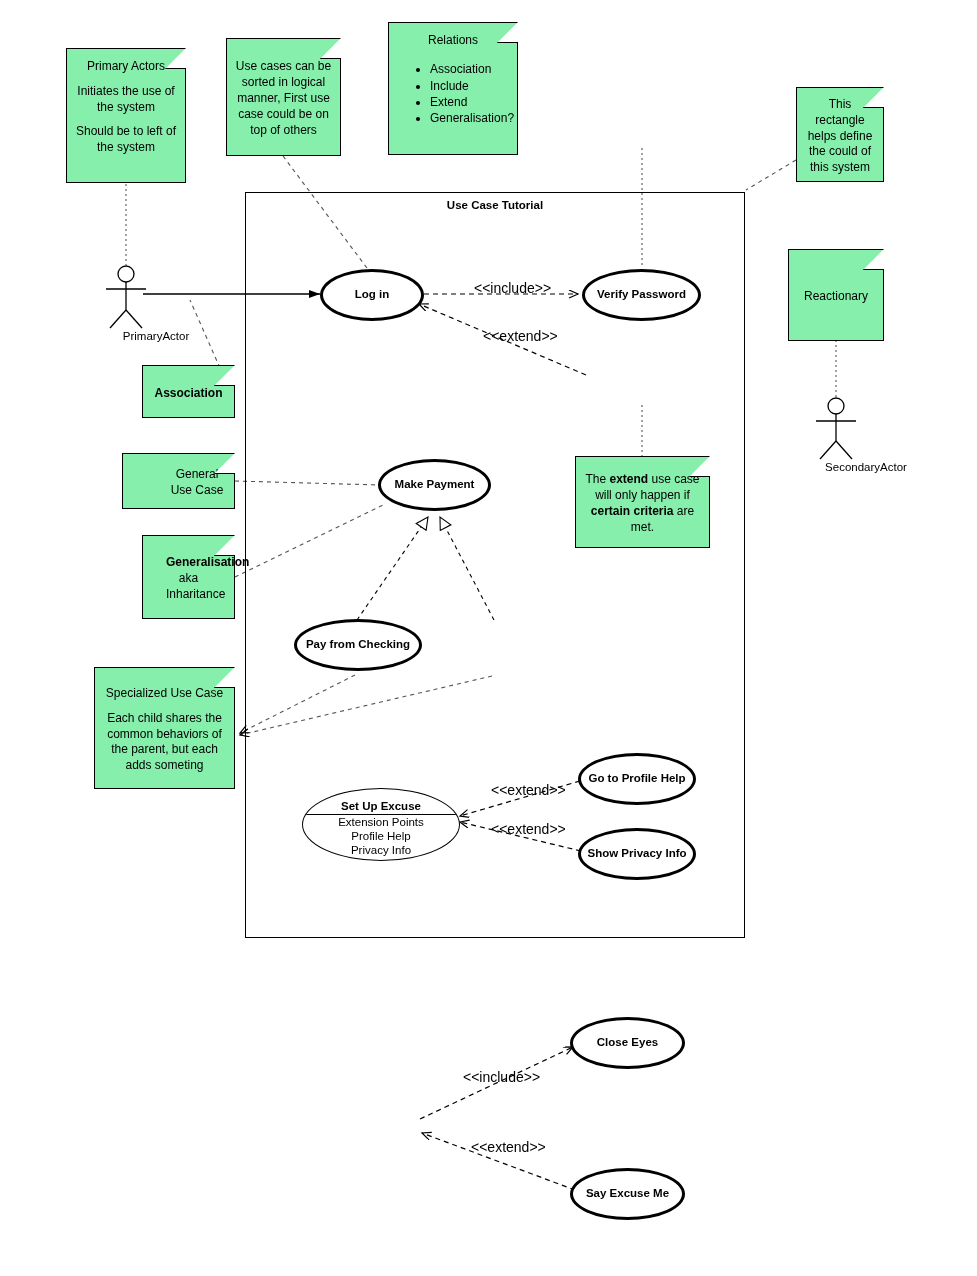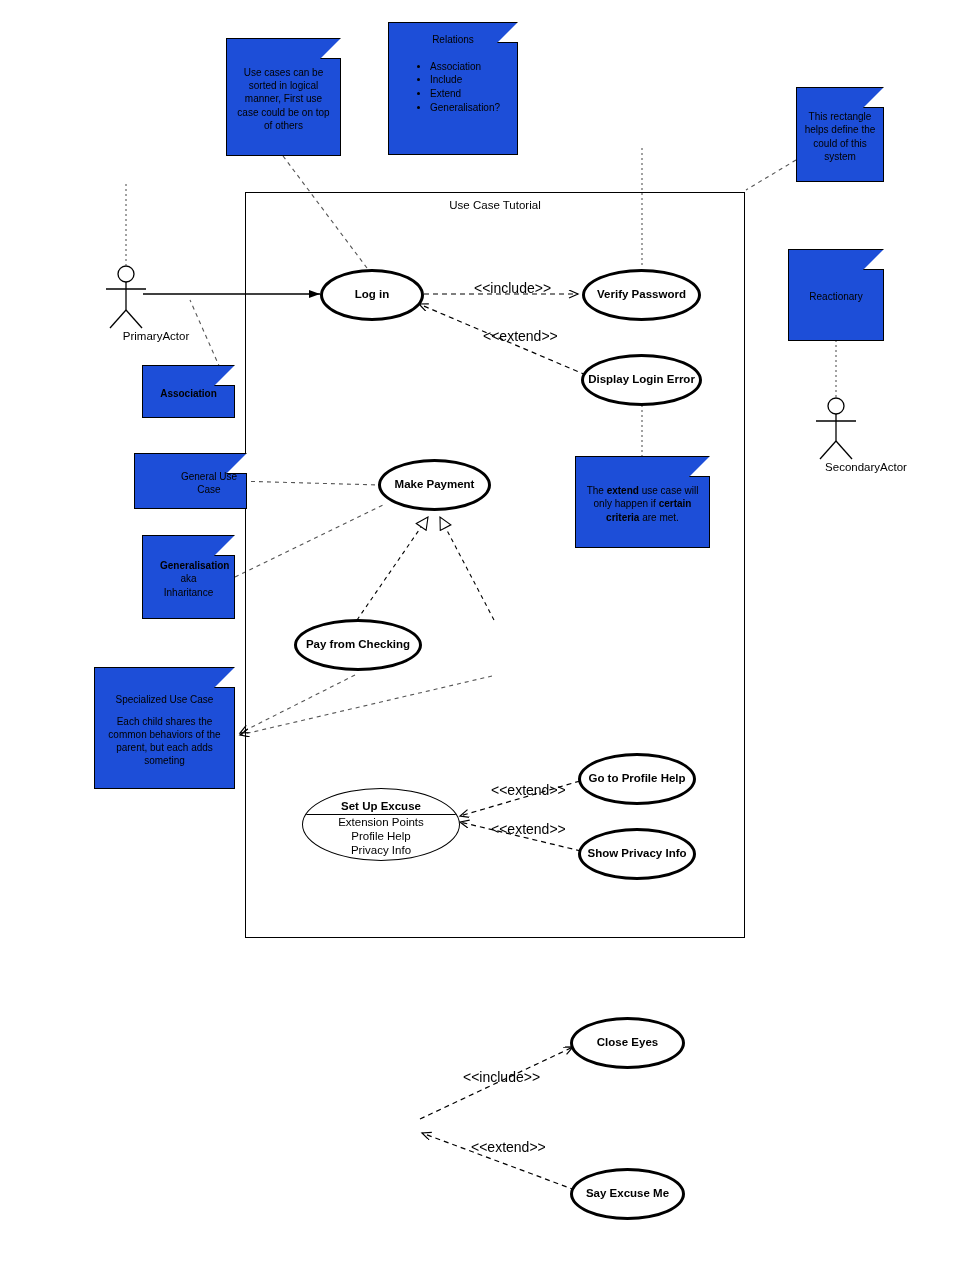--- a/index.html
+++ b/index.html
@@ -23,23 +23,23 @@
     left: 0;
     top: 0;
     width: 977px;
     height: 1276px;
     pointer-events: none;
   }
   
   .note {
     position: absolute;
     box-sizing: border-box;
-    background: #1d4ed8;
+    background: #86efac;
     border: 1.2px solid #000000;
-    font-size: 10px;
+    font-size: 12px;
     line-height: 1.32;
     text-align: center;
     color: #000000;
     display: flex;
     flex-direction: column;
     justify-content: flex-start;
     padding: 10px 7px 6px 7px;
   }
   .note .fold {
     position: absolute;
@@ -72,21 +72,21 @@
     border: 1.4px solid #000000;
     background: transparent;
   }
   .boundary-title {
     position: absolute;
     top: 6px;
     left: 0;
     right: 0;
     text-align: center;
     font-size: 11.5px;
-    font-weight: normal;
+    font-weight: bold;
   }
 
   
   .uc {
     position: absolute;
     box-sizing: border-box;
     border: 3.1px solid #000000;
     border-radius: 50%;
     background: #ffffff;
     display: flex;
@@ -209,20 +209,26 @@
       <line x1="816" y1="421" x2="856" y2="421"></line>
       <line x1="836" y1="441" x2="820" y2="459"></line>
       <line x1="836" y1="441" x2="852" y2="459"></line>
     </g>
   </svg>
 
   <div class="boundary" style="left:245px; top:192px; width:500px; height:746px;">
     <div class="boundary-title">Use Case Tutorial</div>
   </div>
 
+  <div class="note" style="left:66px; top:48px; width:120px; height:135px;">
+    <div class="fold"></div>
+    <p>Primary Actors</p>
+    <p>Initiates the use of the system</p>
+    <p>Should be to left of the system</p>
+  </div>
 
   <div class="note" style="left:226px; top:38px; width:115px; height:118px; justify-content:center;">
     <div class="fold"></div>
     <p>Use cases can be sorted in logical manner, First use case could be on top of others</p>
   </div>
 
   <div class="note" style="left:388px; top:22px; width:130px; height:133px; text-align:left;">
     <div class="fold"></div>
     <p style="text-align:center;">Relations</p>
     <ul>
@@ -242,28 +248,28 @@
   <div class="note" style="left:788px; top:249px; width:96px; height:92px; justify-content:center;">
     <div class="fold"></div>
     <p>Reactionary</p>
   </div>
 
   <div class="note" style="left:142px; top:365px; width:93px; height:53px; justify-content:center;">
     <div class="fold"></div>
     <p class="b">Association</p>
   </div>
 
-  <div class="note" style="left:134px; top:453px; width:113px; height:56px; justify-content:center;padding-left:44px;">
+  <div class="note" style="left:122px; top:453px; width:113px; height:56px; justify-content:center;padding-left:44px;">
     <div class="fold"></div>
     <p>General Use Case</p>
   </div>
 
   <div class="note" style="left:142px; top:535px; width:93px; height:84px; justify-content:center;">
     <div class="fold"></div>
-    <p style="margin:10px;"><span class="b">Generalisation</span><br><span>aka Inharitance</span></p>
+    <p style="margin:16px;"><span class="b">Generalisation</span><br><span>aka Inharitance</span></p>
   </div>
 
   <div class="note" style="left:575px; top:456px; width:135px; height:92px; justify-content:center;">
     <div class="fold"></div>
     <p style="margin:0;"><span>The </span><span class="b">extend</span><span> use case will only happen if </span><span class="b">certain criteria</span><span> are met.</span></p>
   </div>
 
   <div class="note" style="left:94px; top:667px; width:141px; height:122px; justify-content:center;">
     <div class="fold"></div>
     <p>Specialized Use Case</p>
@@ -271,23 +277,20 @@
   </div>
 
   <div class="uc" style="left:320px; top:269px; width:104px; height:52px;">
     <span>Log in</span>
   </div>
 
   <div class="uc" style="left:582px; top:269px; width:119px; height:52px;">
     <span>Verify Password</span>
   </div>
 
-  <div class="uc" style="left:581px; top:354px; width:121px; height:52px;">
-    <span>Display Login Error</span>
-  </div>
 
   <div class="uc" style="left:378px; top:459px; width:113px; height:52px;">
     <span>Make Payment</span>
   </div>
 
   <div class="uc" style="left:294px; top:619px; width:128px; height:52px;">
     <span>Pay from Checking</span>
   </div>
 
 

